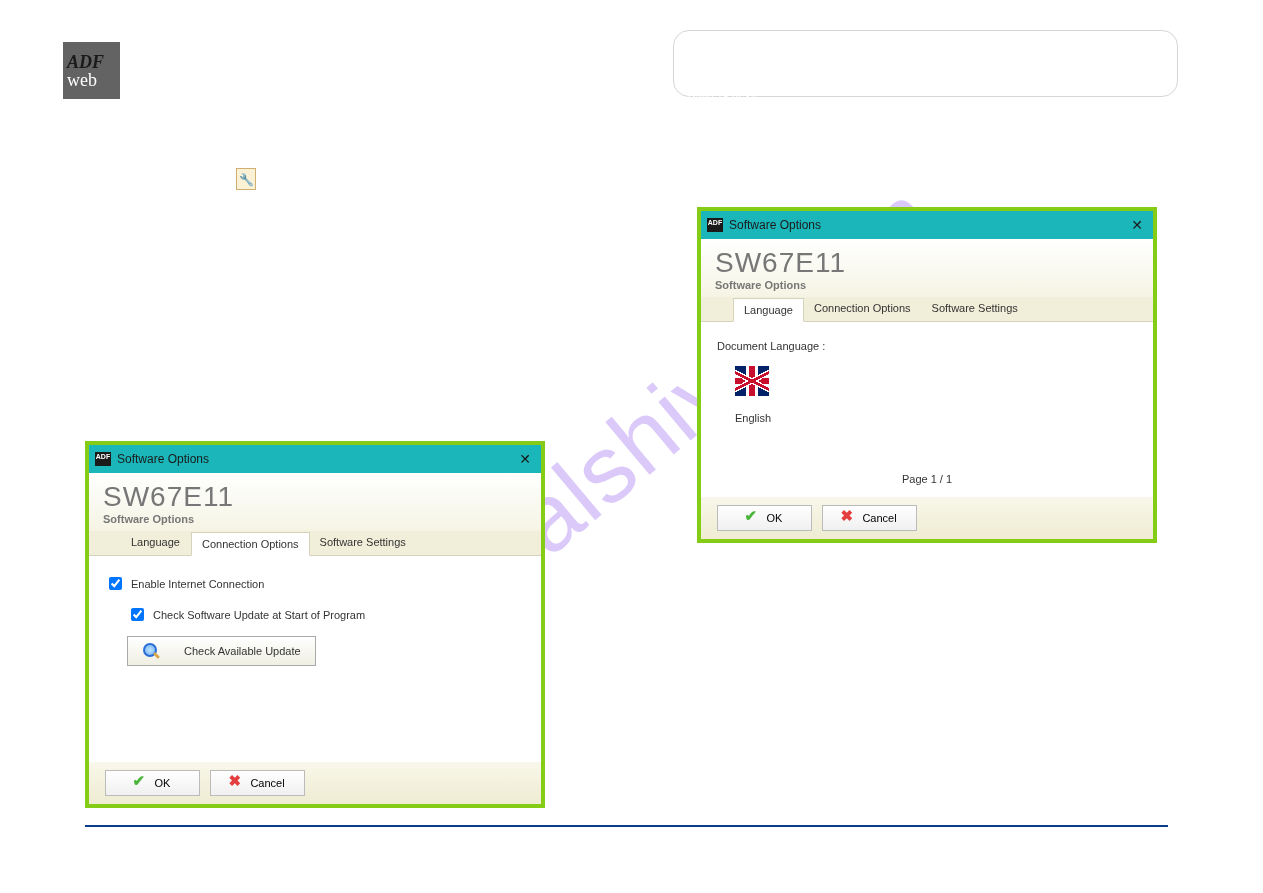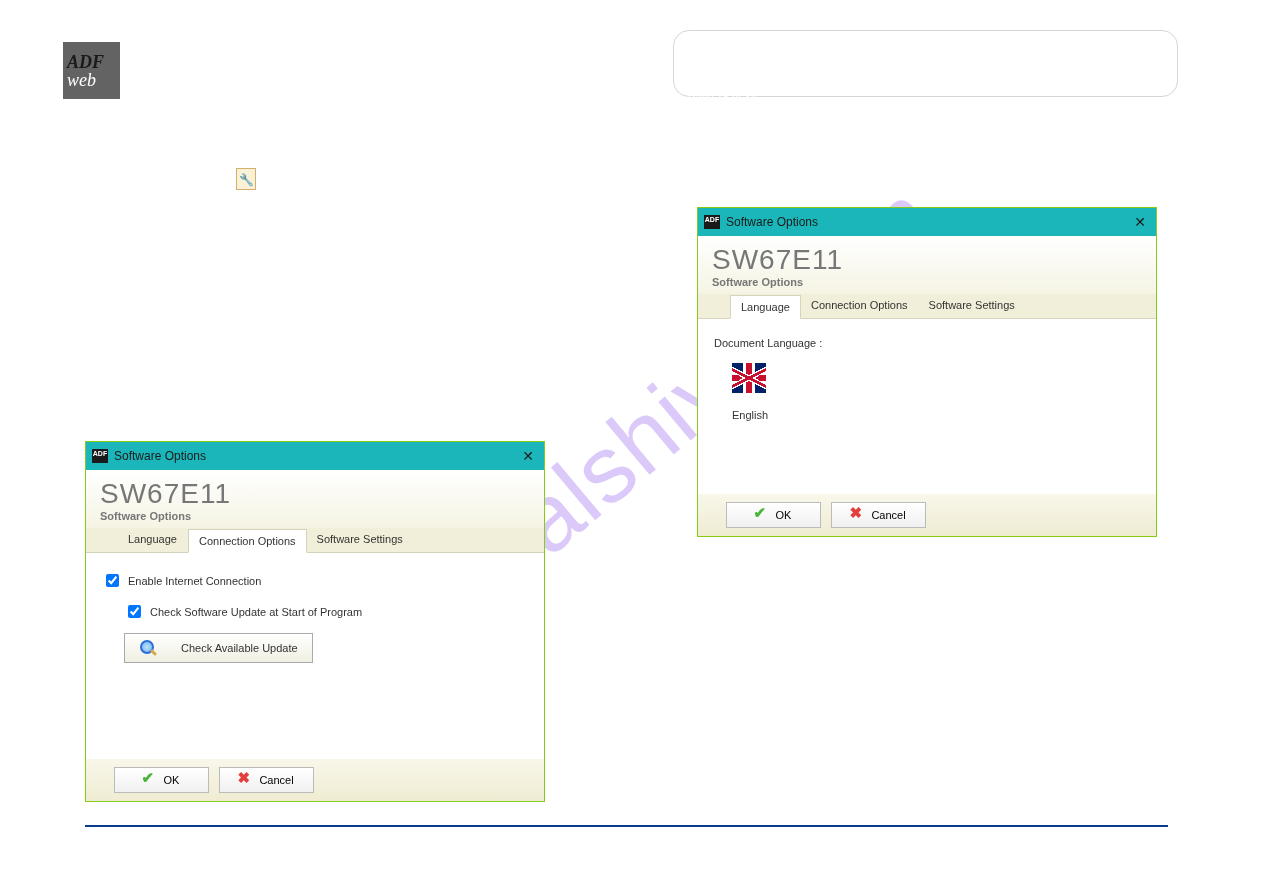--- a/index.html
+++ b/index.html
@@ -48,21 +48,20 @@
   }
   .logo .adf {
     font-family: Georgia, serif;
     font-style: italic;
     font-weight: bold;
     font-size: 18px;
     color: #1a1a1a;
   }
   .logo .web {
     font-family: Georgia, serif;
-    font-style: italic;
     font-size: 18px;
     color: #fff;
   }
 
   .doc-header-text {
     position: absolute;
     left: 130px;
     top: 52px;
     font-size: 12px;
     color: #fff;
@@ -107,21 +106,21 @@
     content: "🔧";
     font-size: 12px;
     position: absolute;
     left: 2px;
     top: 2px;
   }
 
   
   .dialog {
     position: absolute;
-    border: 1px solid #84cc16;
+    border: 4px solid #84cc16;
     background: #be185d;
     z-index: 2;
   }
   .dialog .titlebar {
     height: 28px;
     background: #1bb6b9;
     display: flex;
     align-items: center;
     padding: 0 6px;
     color: #1a1a1a;
@@ -185,21 +184,21 @@
   }
   .tab-panel {
     background: #fff;
     padding: 18px 16px;
     min-height: 175px;
     font-size: 11px;
     color: #333;
   }
   .dialog-buttons {
     background: linear-gradient(#f8f7ea, #efecd2);
-    padding: 8px 28px;
+    padding: 8px 16px;
     display: flex;
     gap: 10px;
   }
   .btn {
     width: 95px;
     height: 26px;
     border: 1px solid #bbb;
     background: linear-gradient(#fff, #f0f0f0);
     display: flex;
     align-items: center;
@@ -375,20 +374,21 @@
     <div class="tab active">Language</div>
     <div class="tab">Connection Options</div>
     <div class="tab">Software Settings</div>
   </div>
   <div class="tab-panel">
     <div>Document Language :</div>
     <div class="lang-row">
       <span class="flag"></span>
       <span>English</span>
     </div>
+    <div class="page-indicator">Page 1 / 1</div>
   </div>
   <div class="dialog-buttons">
     <div class="btn">
       <span class="check-icon"></span>
       <span>OK</span>
     </div>
     <div class="btn">
       <span class="x-icon"></span>
       <span>Cancel</span>
     </div>

